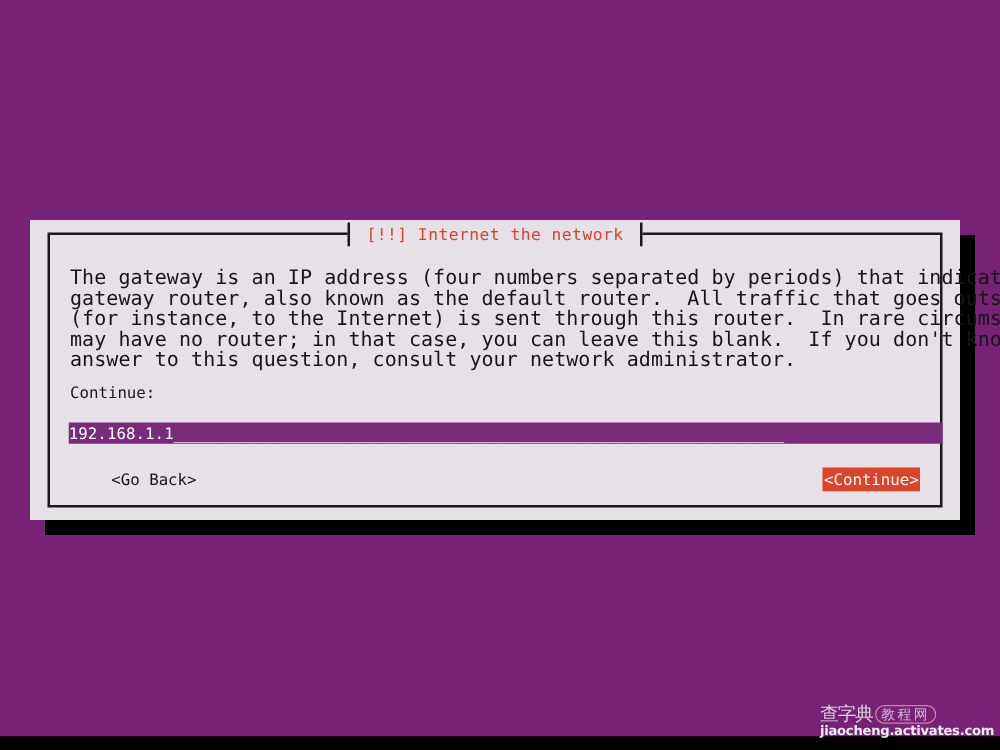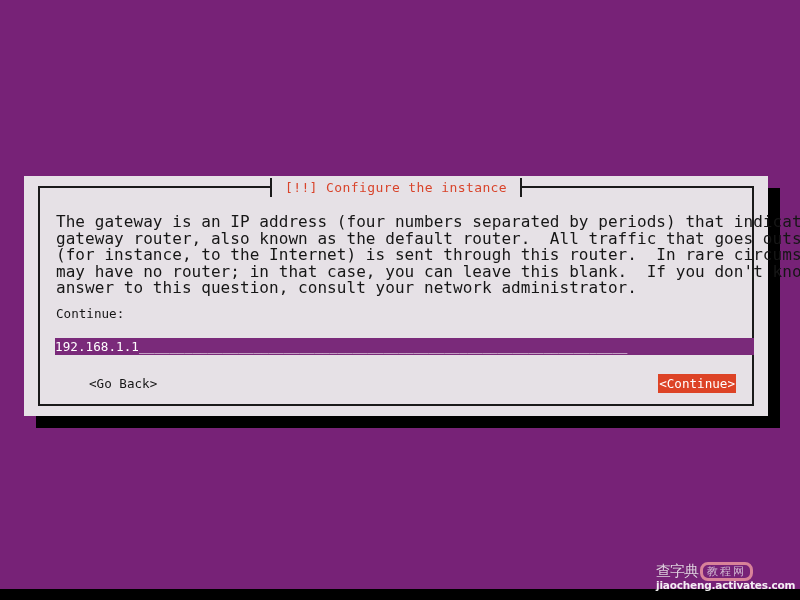--- a/index.html
+++ b/index.html
@@ -214,21 +214,21 @@
     letter-spacing: -1px;
     text-shadow: 0 0 1px rgba(0,0,0,0.4);
     opacity: 0.85;
   }
   #wm-cn2 {
     color: #f0eaf0;
     font-size: 11px;
     line-height: 13px;
     font-family: "DejaVu Sans", "Liberation Sans", sans-serif;
     letter-spacing: 2px;
-    border: 3px solid #fca5a5;
+    border: 1px solid #fca5a5;
     border-radius: 8px;
     padding: 0 4px;
     margin-left: 2px;
     opacity: 0.8;
   }
   #wm-url {
     position: absolute;
     left: 0;
     top: 17px;
     width: 136px;
@@ -246,21 +246,21 @@
 
 <div id="screen">
 
   <div id="dialog-shadow"></div>
 
   <div id="dialog">
     <div id="dialog-inner">
 
       <div id="title-wrap">
         <span id="title-box">
-          <span id="dialog-title">[!!] Configure the instance</span>
+          <span id="dialog-title">[!!] Internet the network</span>
         </span>
       </div>
 
       <div id="body-text">The gateway is an IP address (four numbers separated by periods) that indicates the
 gateway router, also known as the default router.  All traffic that goes outside your LAN
 (for instance, to the Internet) is sent through this router.  In rare circumstances, you
 may have no router; in that case, you can leave this blank.  If you don't know the proper
 answer to this question, consult your network administrator.</div>
 
       <div id="field-label">Continue:</div>

